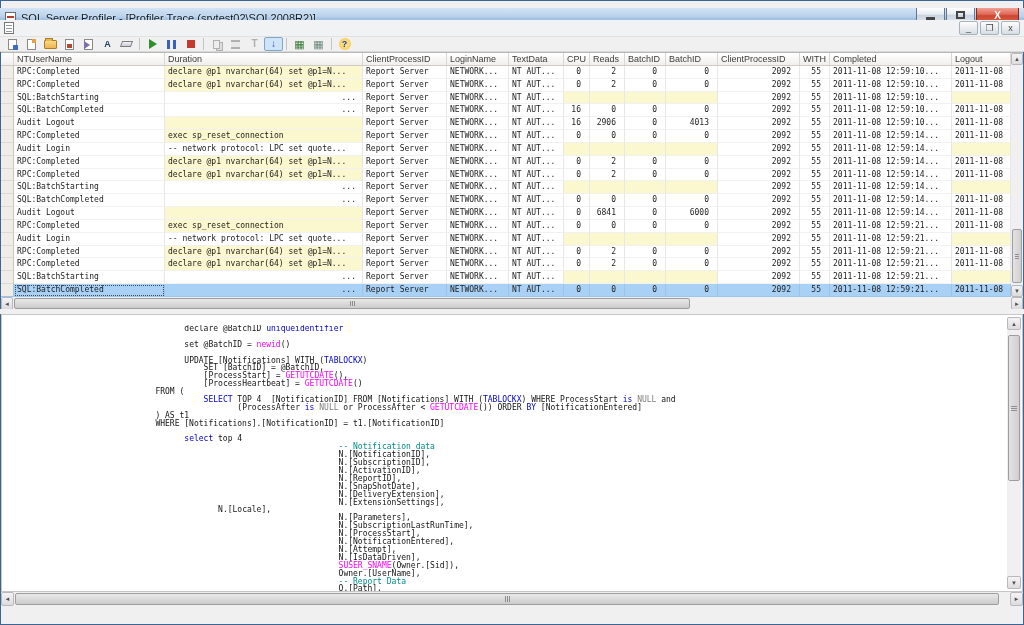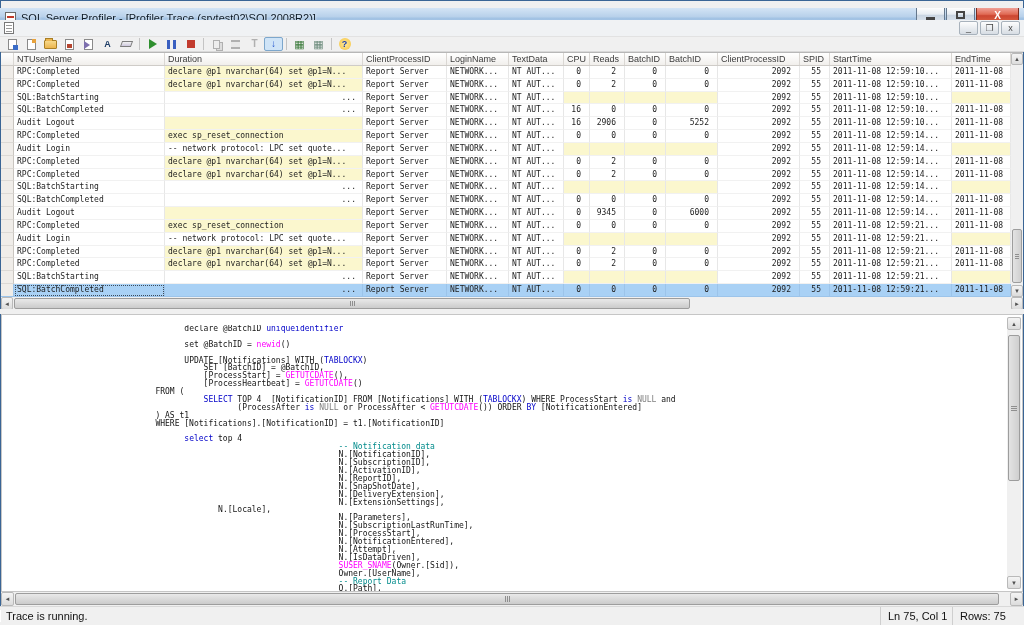--- a/index.html
+++ b/index.html
@@ -195,23 +195,23 @@
           <span class="gh-cell" style="width: 151px;">NTUserName</span>
           <span class="gh-cell" style="width: 198px;">Duration</span>
           <span class="gh-cell" style="width: 84px;">ClientProcessID</span>
           <span class="gh-cell" style="width: 62px;">LoginName</span>
           <span class="gh-cell" style="width: 55px;">TextData</span>
           <span class="gh-cell" style="width: 26px;">CPU</span>
           <span class="gh-cell" style="width: 35px;">Reads</span>
           <span class="gh-cell" style="width: 41px;">BatchID</span>
           <span class="gh-cell" style="width: 52px;">BatchID</span>
           <span class="gh-cell" style="width: 82px;">ClientProcessID</span>
-          <span class="gh-cell" style="width: 30px;">SPID</span>
-          <span class="gh-cell" style="width: 122px;">StartTime</span>
-          <span class="gh-cell" style="width: 59px;">EndTime</span>
+          <span class="gh-cell" style="width: 30px;">WITH</span>
+          <span class="gh-cell" style="width: 122px;">Completed</span>
+          <span class="gh-cell" style="width: 59px;">Logout</span>
         </div>
       <div class="grid-body">
           <div class="g-row">
             <span class="g-cell rownum" style="width: 13px;"></span>
             <span class="g-cell" style="width: 151px;">RPC:Completed</span>
             <span class="g-cell ycell" style="width: 198px;">declare @p1 nvarchar(64)  set @p1=N...</span>
             <span class="g-cell" style="width: 84px;">Report Server</span>
             <span class="g-cell" style="width: 62px;">NETWORK...</span>
             <span class="g-cell" style="width: 55px;">NT AUT...</span>
             <span class="g-cell num" style="width: 26px;">0</span>
@@ -274,21 +274,21 @@
           <div class="g-row">
             <span class="g-cell rownum" style="width: 13px;"></span>
             <span class="g-cell" style="width: 151px;">Audit Logout</span>
             <span class="g-cell ycell" style="width: 198px;"></span>
             <span class="g-cell" style="width: 84px;">Report Server</span>
             <span class="g-cell" style="width: 62px;">NETWORK...</span>
             <span class="g-cell" style="width: 55px;">NT AUT...</span>
             <span class="g-cell num" style="width: 26px;">16</span>
             <span class="g-cell num" style="width: 35px;">2906</span>
             <span class="g-cell num" style="width: 41px;">0</span>
-            <span class="g-cell num" style="width: 52px;">5252</span>
+            <span class="g-cell num" style="width: 52px;">4013</span>
             <span class="g-cell num" style="width: 82px;">2092</span>
             <span class="g-cell num" style="width: 30px;">55</span>
             <span class="g-cell" style="width: 122px;">2011-11-08 12:59:10...</span>
             <span class="g-cell" style="width: 59px;">2011-11-08</span>
           </div>
           <div class="g-row">
             <span class="g-cell rownum" style="width: 13px;"></span>
             <span class="g-cell" style="width: 151px;">RPC:Completed</span>
             <span class="g-cell ycell" style="width: 198px;">exec sp_reset_connection</span>
             <span class="g-cell" style="width: 84px;">Report Server</span>
@@ -384,21 +384,21 @@
             <span class="g-cell" style="width: 59px;">2011-11-08</span>
           </div>
           <div class="g-row">
             <span class="g-cell rownum" style="width: 13px;"></span>
             <span class="g-cell" style="width: 151px;">Audit Logout</span>
             <span class="g-cell ycell" style="width: 198px;"></span>
             <span class="g-cell" style="width: 84px;">Report Server</span>
             <span class="g-cell" style="width: 62px;">NETWORK...</span>
             <span class="g-cell" style="width: 55px;">NT AUT...</span>
             <span class="g-cell num" style="width: 26px;">0</span>
-            <span class="g-cell num" style="width: 35px;">9345</span>
+            <span class="g-cell num" style="width: 35px;">6841</span>
             <span class="g-cell num" style="width: 41px;">0</span>
             <span class="g-cell num" style="width: 52px;">6000</span>
             <span class="g-cell num" style="width: 82px;">2092</span>
             <span class="g-cell num" style="width: 30px;">55</span>
             <span class="g-cell" style="width: 122px;">2011-11-08 12:59:14...</span>
             <span class="g-cell" style="width: 59px;">2011-11-08</span>
           </div>
           <div class="g-row">
             <span class="g-cell rownum" style="width: 13px;"></span>
             <span class="g-cell" style="width: 151px;">RPC:Completed</span>
@@ -529,19 +529,14 @@
   </div>
 
   <div class="sb h" style="top:592px;left:1px;width:1022px;height:14px;">
     <span class="arrow" style="left:0;top:0;bottom:0;width:13px;">◄</span>
     <span class="thumb" style="top:1px;bottom:1px;left:14px;width:984px;">
         <span class="grip-h"></span>
       </span>
     <span class="arrow" style="right:0;top:0;bottom:0;width:13px;">►</span>
   </div>
 
-  <div class="statusbar">
-    <span class="status-msg">Trace is running.</span>
-    <span class="status-cell status-pos">Ln 75, Col 1</span>
-    <span class="status-cell status-rows">Rows: 75</span>
-  </div>
 
 </div>
 
 </body></html>

